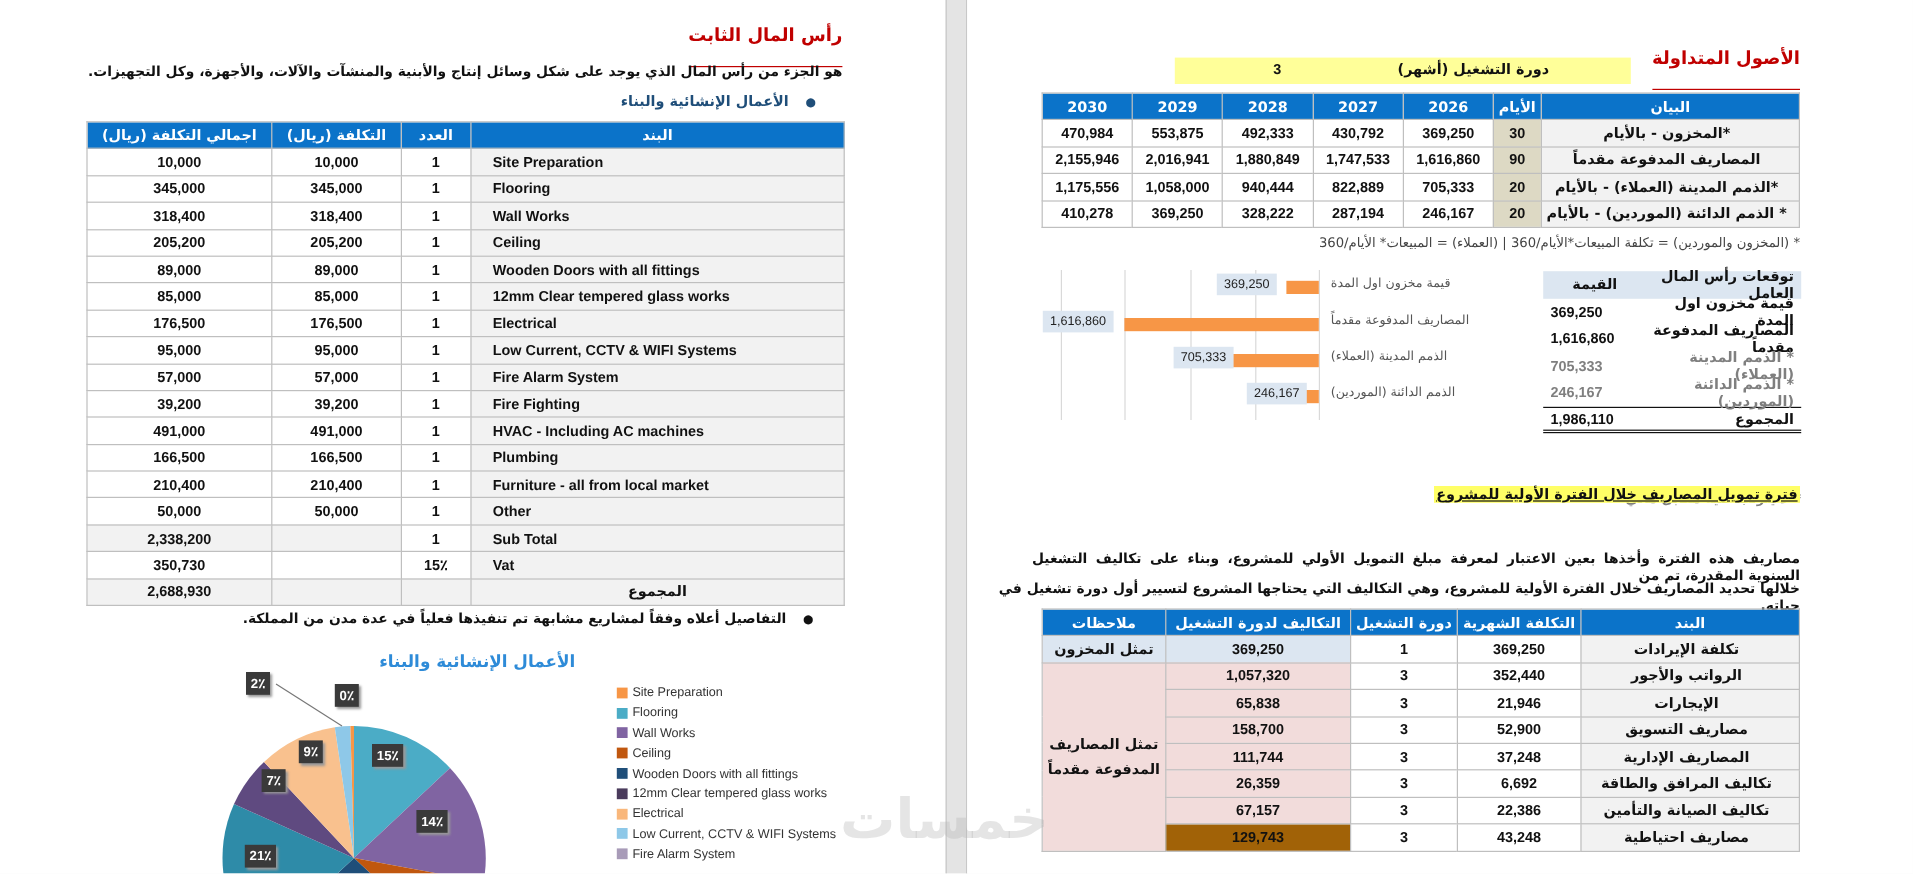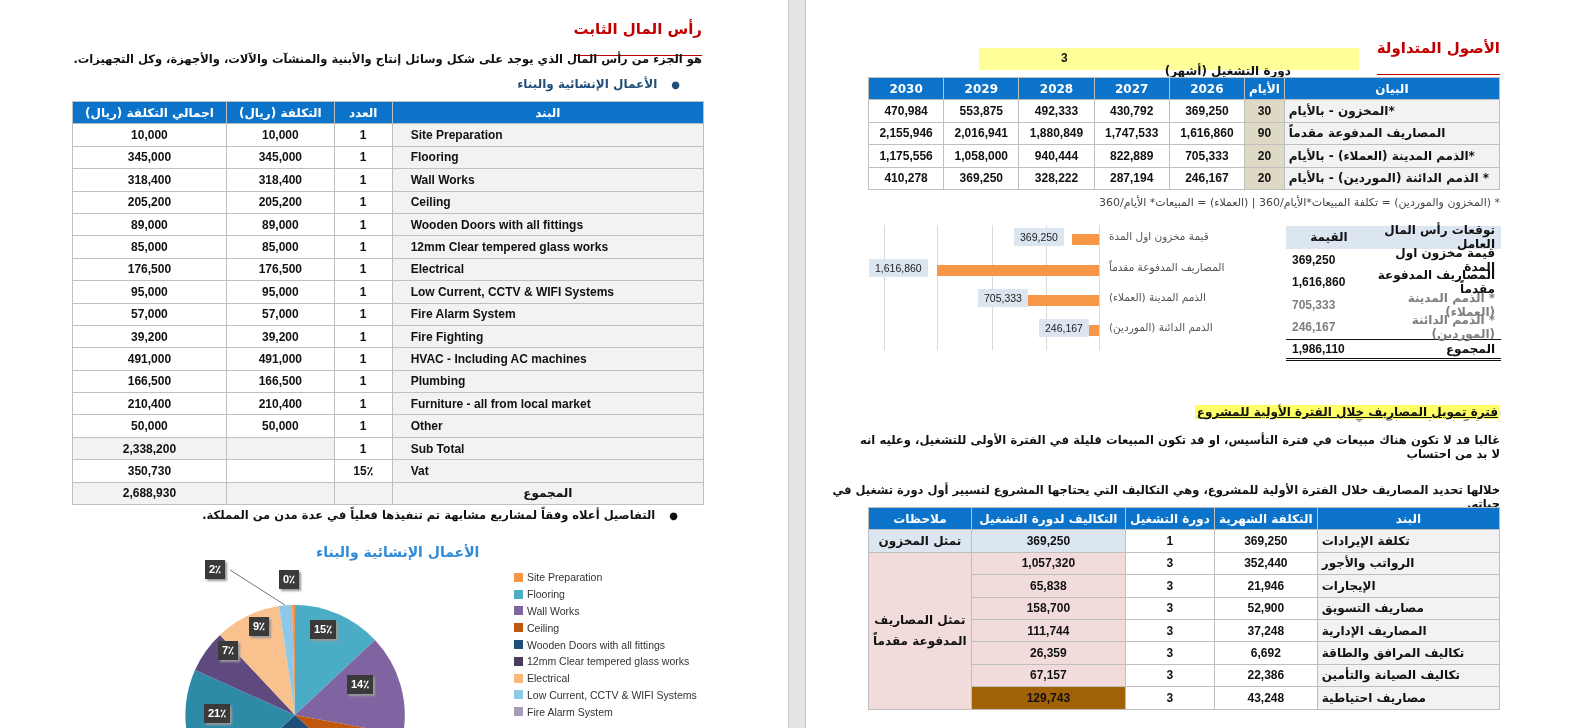--- a/index.html
+++ b/index.html
@@ -14,21 +14,21 @@
   .bullet-line { position: absolute; font-size: 12px; font-weight: bold; direction: rtl; }
   .bullet-line .dot { display: inline-block; margin-left: 14px; font-size: 10px; }
 
   table { border-collapse: collapse; position: absolute; font-size: 12px; }
   td, th { border: 1px solid #bfbfbf; text-align: center; height: 22.4px; padding: 0 4px; white-space: nowrap; }
   th { background: #0b73c9; color: #fff; font-weight: bold; }
   .num { font-family: "Liberation Sans", sans-serif; font-weight: bold; }
   .en { font-family: "Liberation Sans", sans-serif; font-weight: bold; text-align: left; padding-left: 18px; }
   .grey-cell { background: #f2f2f2; }
   .days-cell { background: #ddd9c4; font-weight: bold; }
-  .label-cell { background: #f2f2f2; text-align: left; font-weight: bold; padding-right: 10px; }
+  .label-cell { background: #f2f2f2; text-align: center; font-weight: bold; padding-right: 10px; }
 
   .yellow-bar { position: absolute; background: #ffff99; height: 22px; font-size: 12px; font-weight: bold; }
 
   .wc-table { position: absolute; font-size: 12px; }
   .wc-row { display: flex; direction: rtl; height: 22.5px; align-items: center; }
   .wc-head { background: #dce6f1; }
   .wc-label { width: 135px; text-align: right; font-weight: bold; padding-right: 6px; }
   .wc-val { width: 80px; text-align: left; font-family: "Liberation Sans", sans-serif; font-weight: bold; padding-left: 6px; }
   .wc-muted { color: #7f7f7f; }
 
@@ -242,21 +242,21 @@
     </div>
       </div>
   </div>
 
   <div class="gutter"></div>
 
   <div class="page page-right">
     <div class="h-title" style="right:94px; top:20px;margin-top:19px;">الأصول المتداولة</div>
 
     <div class="yellow-bar" style="left:173px; top:48px; width:380px;">
-      <span style="position:absolute; right:68px; top:3px; direction:rtl;margin-top:13px;">دورة التشغيل (أشهر)</span>
+      <span style="position:absolute; right:68px; top:3px; direction:rtl;">دورة التشغيل (أشهر)</span>
       <span style="position:absolute; left:82px; top:3px;" class="num">3</span>
     </div>
 
     <table style="left:62px; top:77px; width:632px;" dir="rtl">
       <thead>
         <tr>
           <th style="width:136px;">البيان</th>
           <th style="width:30px;">الأيام</th>
           <th style="width:80px;">2026</th>
           <th style="width:80px;">2027</th>
@@ -354,21 +354,21 @@
     </div>
         </div>
       <div class="wc-row" style="border-top:1.5px solid #111; border-bottom:3px double #111;">
         <div class="wc-label">المجموع</div>
         <div class="wc-val">1,986,110</div>
       </div>
       <div style="direction:rtl; text-align:right; font-size:11px; color:#7f7f7f; font-weight:bold; padding-top:4px;margin-top:44px;">* لا يترتب عليه مقابل مالي</div>
     </div>
 
     <div class="hl-heading" style="right:94px; top:405px;">فترة تمويل المصاريف خلال الفترة الأولية للمشروع</div>
-    <div class="para" style="right:94px; top:433px; width:640px; text-align:justify;">غالبا قد لا تكون هناك مبيعات في فترة التأسيس، او قد تكون المبيعات قليلة في الفترة الأولى للتشغيل، وعليه انه لا بد من احتساب</div>
+    <div class="para" style="right:94px; top:458px; width:640px; text-align:justify;">مصاريف هذه الفترة وأخذها بعين الاعتبار لمعرفة مبلغ التمويل الأولي للمشروع، وبناء على تكاليف التشغيل السنوية المقدرة، تم من</div>
     <div class="para" style="right:94px; top:483px;">خلالها تحديد المصاريف خلال الفترة الأولية للمشروع، وهي التكاليف التي يحتاجها المشروع لتسيير أول دورة تشغيل في حياته.</div>
 
     <table style="left:62px; top:507px; width:632px;" dir="rtl">
       <thead>
         <tr>
           <th style="width:185px;">البند</th>
           <th style="width:103px;">التكلفة الشهرية</th>
           <th style="width:85px;">دورة التشغيل</th>
           <th style="width:155px;">التكاليف لدورة التشغيل</th>
           <th style="width:104px;">ملاحظات</th>
@@ -428,13 +428,14 @@
       <td class="label-cell">مصاريف احتياطية</td>
       <td class="num">43,248</td>
       <td class="num">3</td>
       <td class="num" style="background:#a16207;">129,743</td>
 
     </tr>
         </tbody>
     </table>
   </div>
 
+  <div class="watermark">خمسات</div>
 </div>
 
 </body></html>

